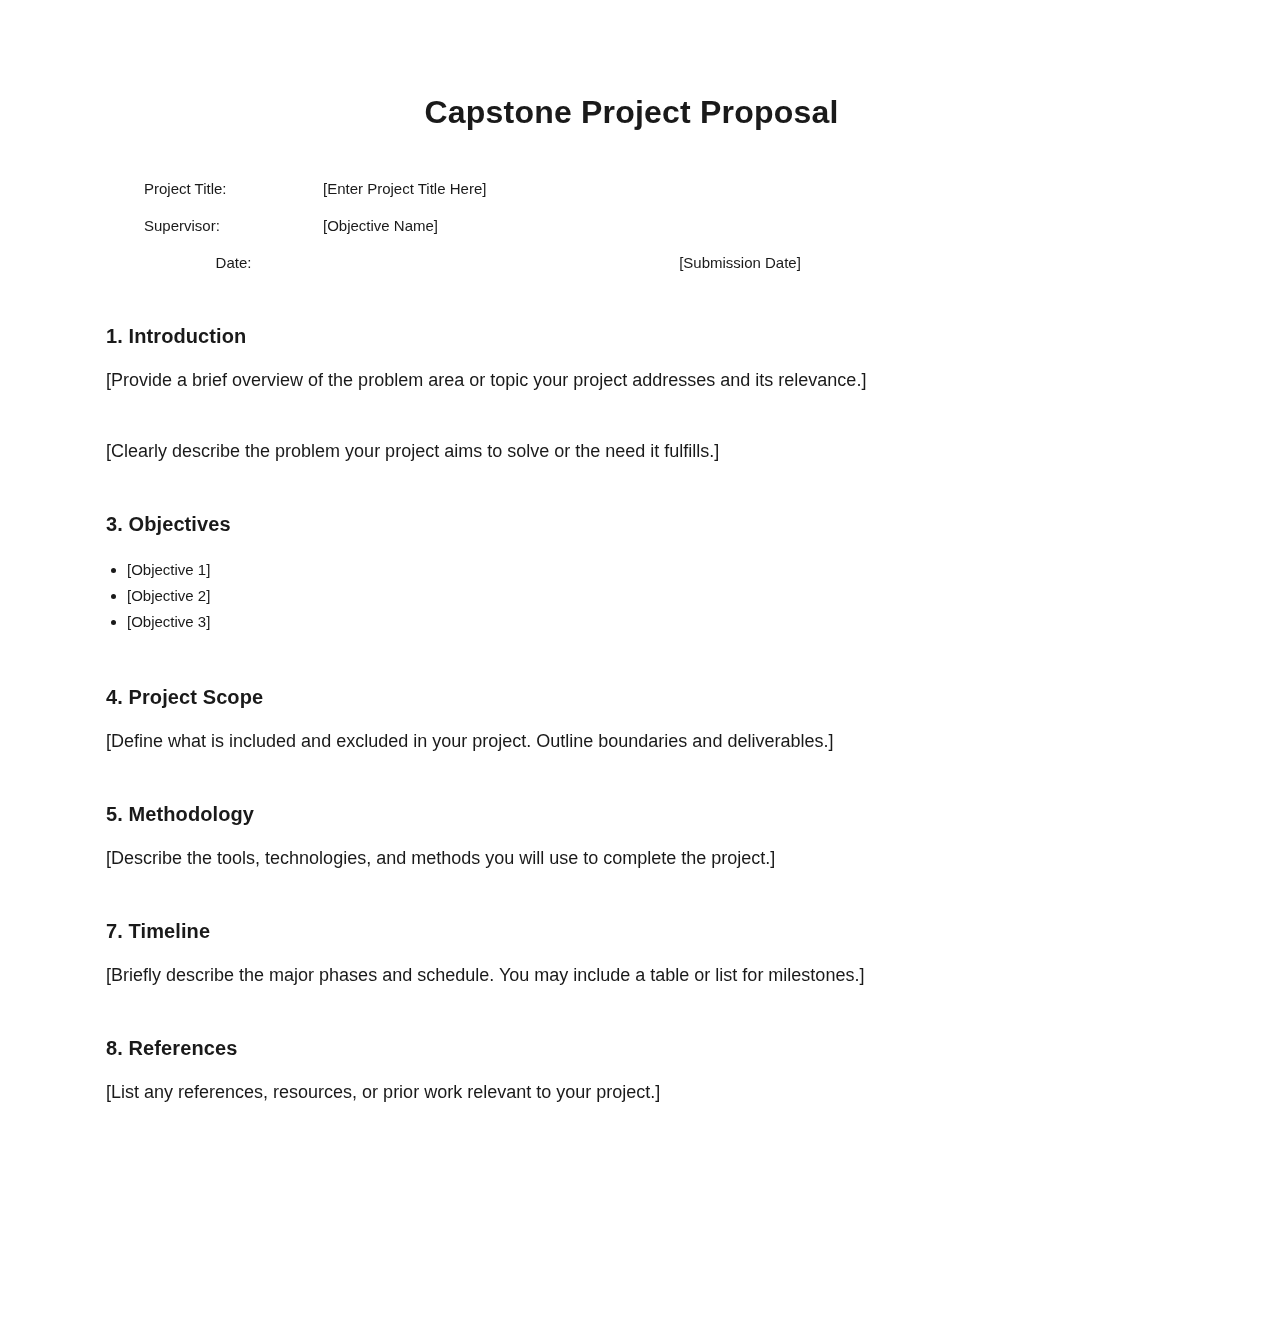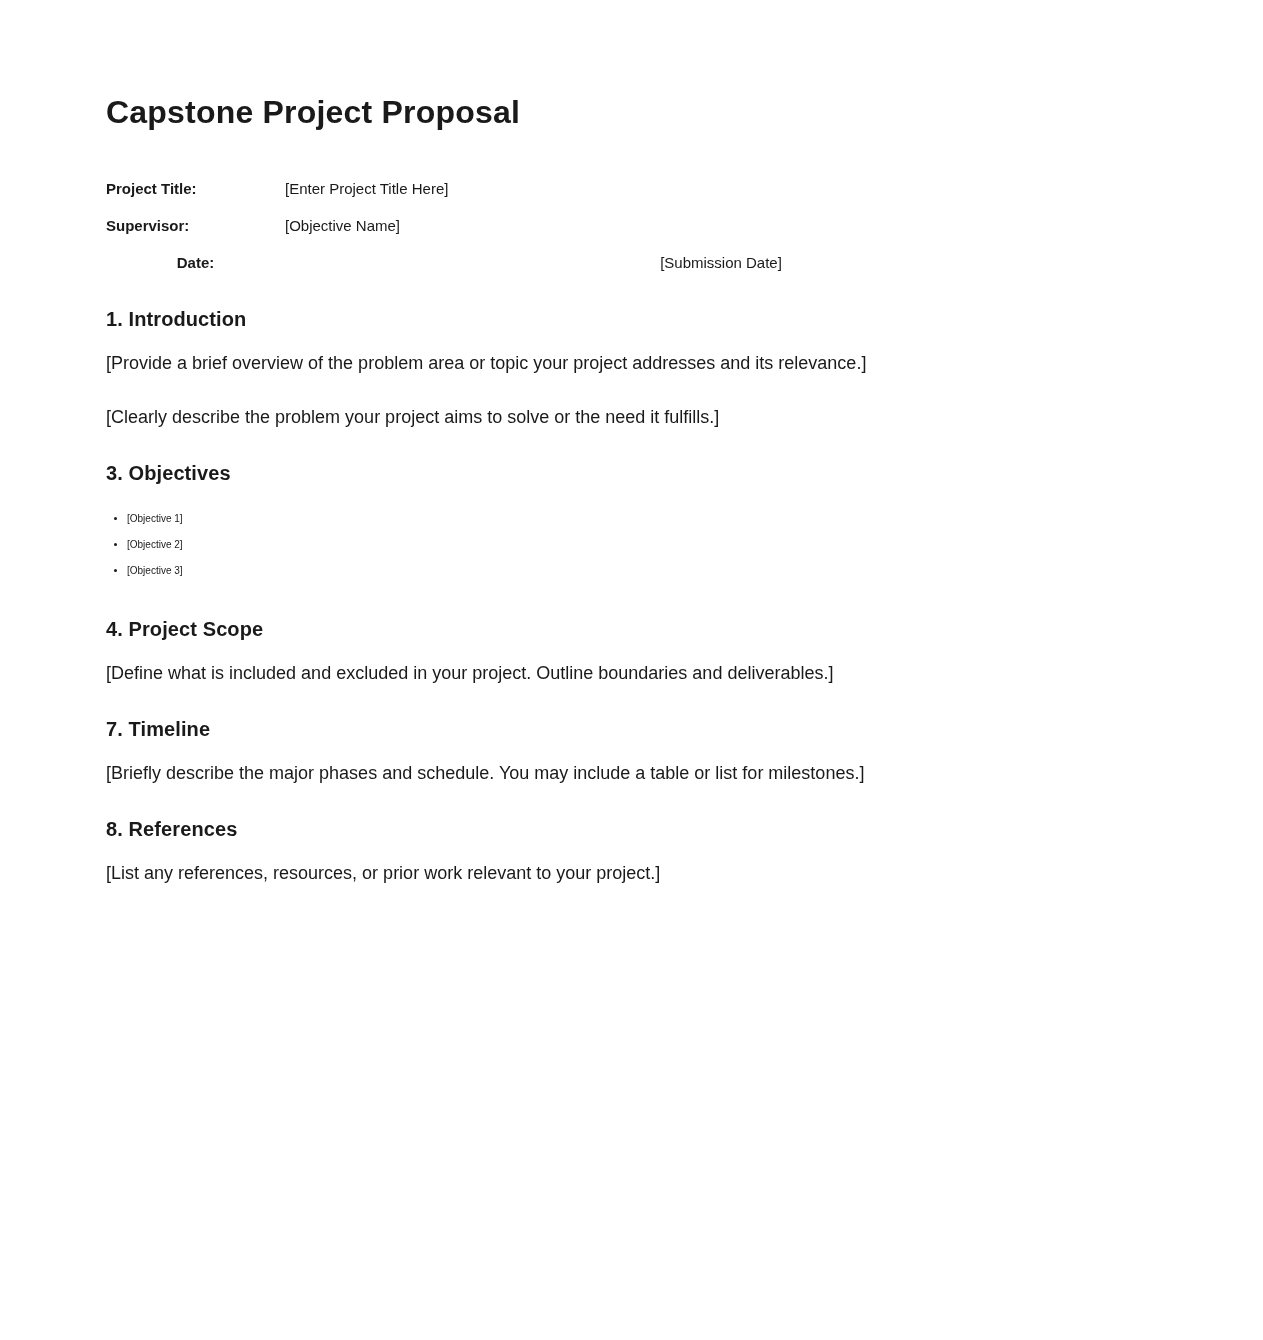--- a/index.html
+++ b/index.html
@@ -16,59 +16,61 @@
     width: 1263px;
     height: 1340px;
     background: #ffffff;
     padding: 0 106px;
   }
   .doc-title {
     margin-top: 92px;
     font-size: 32px;
     line-height: 40px;
     font-weight: 700;
+    text-align: center;
     letter-spacing: 0.2px;
   }
   .meta {
     margin-top: 46px;
   }
   .meta-row {
     display: flex;
     font-size: 15px;
     line-height: 22px;
     margin-bottom: 15px;
   }
   .meta-row:last-child { margin-bottom: 0; text-align: center; }
   .meta-label {
     width: 179px;
     flex: 0 0 179px;
-    font-weight: 700;
+    font-weight: 400;
+    margin-left: 38px;
   }
   .meta-value {
     flex: 1 1 auto;
   }
-  .section { margin-top: 32px; }
+  .section { margin-top: 49px; }
   .section-title {
     font-size: 20px;
     line-height: 26px;
     font-weight: 700;
     letter-spacing: 0.1px;
   }
   .section-body {
     margin-top: 20px;
     font-size: 18px;
     line-height: 22px;
   }
   .bullet-list {
     margin-top: 20px;
     padding-left: 21px;
     list-style: disc outside;
   }
   .bullet-list li {
-    font-size: 10px;
+    font-size: 15px;
     line-height: 26px;
   }
 </style>
 </head>
 <body>
 
 <div class="page">
 
   <h1 class="doc-title">Capstone Project Proposal</h1>
 
@@ -103,20 +105,24 @@
       <li>[Objective 2]</li>
       <li>[Objective 3]</li>
     </ul>
   </div>
 
   <div class="section">
     <h2 class="section-title">4. Project Scope</h2>
     <p class="section-body">[Define what is included and excluded in your project. Outline boundaries and deliverables.]</p>
   </div>
 
+  <div class="section">
+    <h2 class="section-title">5. Methodology</h2>
+    <p class="section-body">[Describe the tools, technologies, and methods you will use to complete the project.]</p>
+  </div>
 
 
   <div class="section">
     <h2 class="section-title">7. Timeline</h2>
     <p class="section-body">[Briefly describe the major phases and schedule. You may include a table or list for milestones.]</p>
   </div>
 
   <div class="section">
     <h2 class="section-title">8. References</h2>
     <p class="section-body">[List any references, resources, or prior work relevant to your project.]</p>

